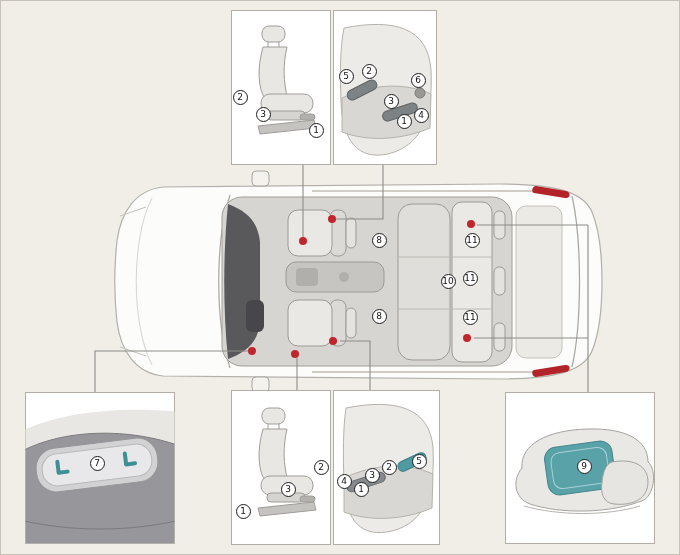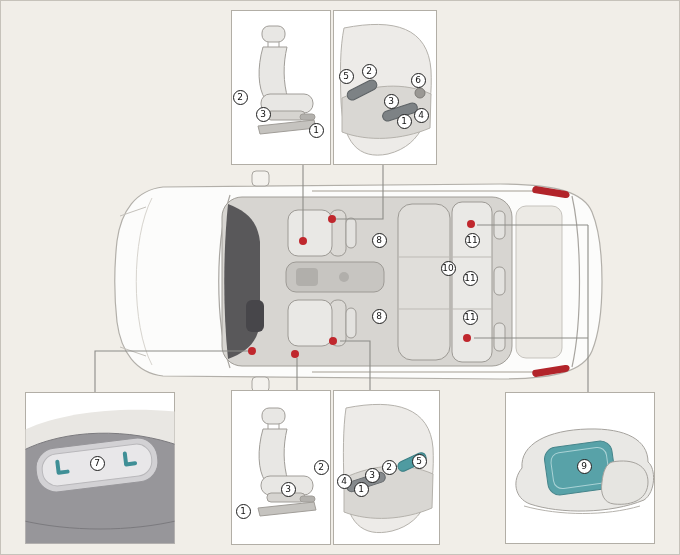--- a/index.html
+++ b/index.html
@@ -189,21 +189,21 @@
       <div class="marker" style="left: 263px; top: 114px;">3</div>
       <div class="marker" style="left: 316px; top: 130px;">1</div>
       <div class="marker" style="left: 346px; top: 76px;">5</div>
       <div class="marker" style="left: 369px; top: 71px;">2</div>
       <div class="marker" style="left: 418px; top: 80px;">6</div>
       <div class="marker" style="left: 391px; top: 101px;">3</div>
       <div class="marker" style="left: 404px; top: 121px;">1</div>
       <div class="marker" style="left: 421px; top: 115px;">4</div>
       <div class="marker" style="left: 379px; top: 240px;">8</div>
       <div class="marker" style="left: 379px; top: 316px;">8</div>
-      <div class="marker" style="left: 448px; top: 268px;">10</div>
+      <div class="marker" style="left: 448px; top: 281px;">10</div>
       <div class="marker" style="left: 472px; top: 240px;">11</div>
       <div class="marker" style="left: 470px; top: 278px;">11</div>
       <div class="marker" style="left: 470px; top: 317px;">11</div>
       <div class="marker" style="left: 97px; top: 463px;">7</div>
       <div class="marker" style="left: 321px; top: 467px;">2</div>
       <div class="marker" style="left: 288px; top: 489px;">3</div>
       <div class="marker" style="left: 243px; top: 511px;">1</div>
       <div class="marker" style="left: 344px; top: 481px;">4</div>
       <div class="marker" style="left: 361px; top: 489px;">1</div>
       <div class="marker" style="left: 372px; top: 475px;">3</div>

